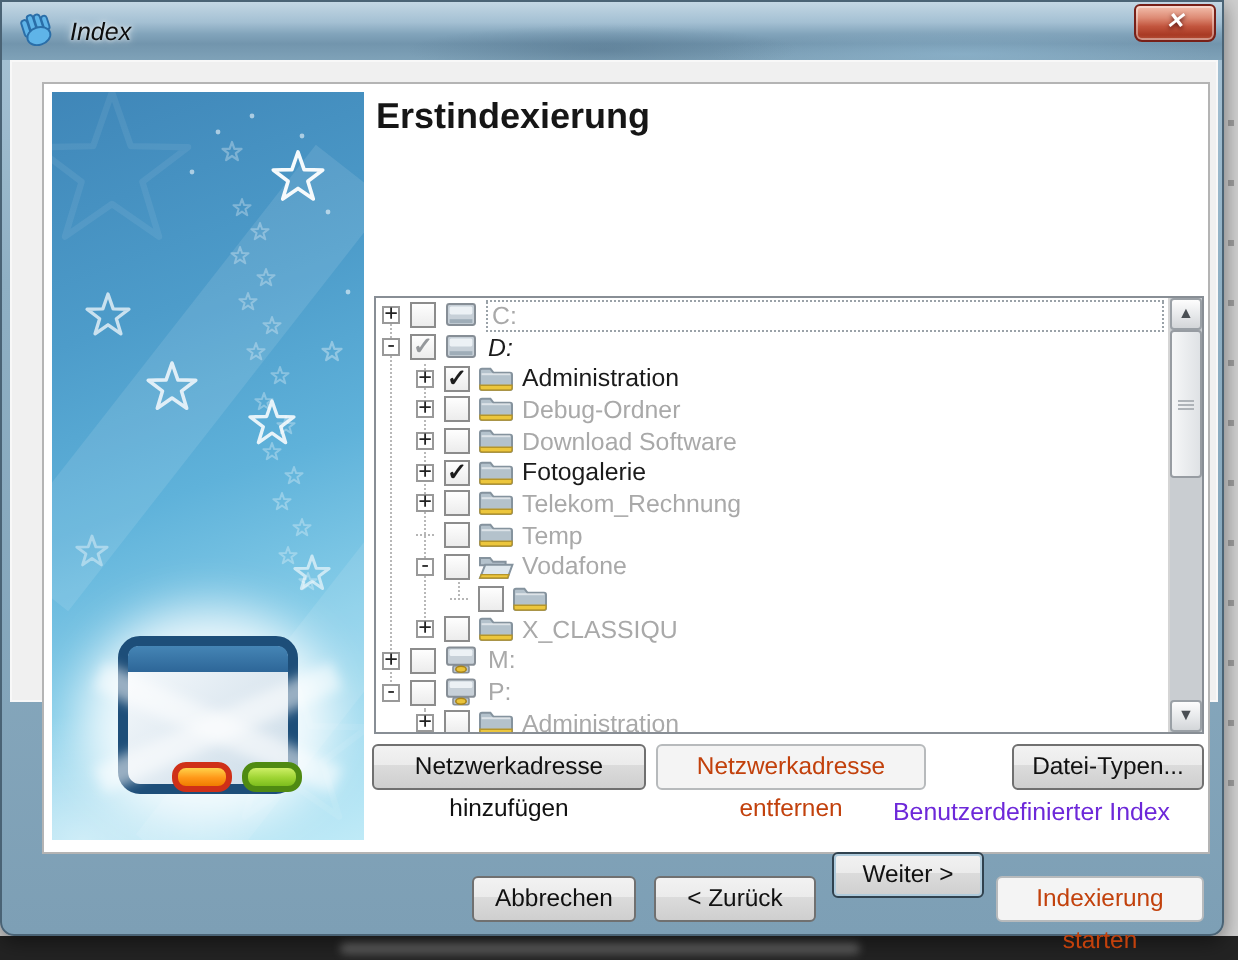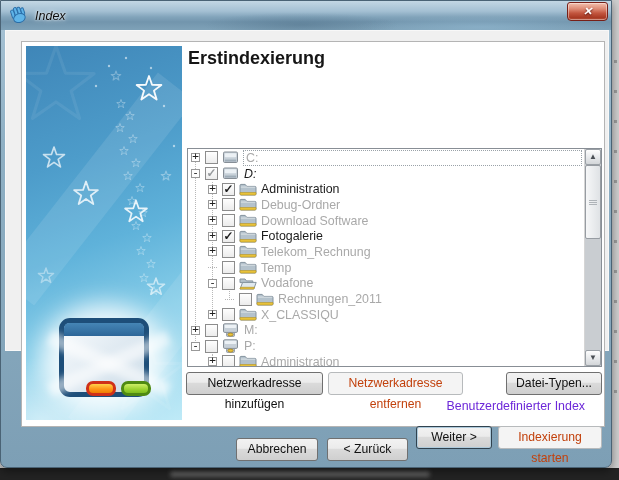--- a/index.html
+++ b/index.html
@@ -103,21 +103,21 @@
   .btn.default{border-color:#30424f;box-shadow:inset 0 0 0 1px #aecadb;}
   .btn.disabled{background:#f4f4f4;border-color:#b7babc;color:#c2410c;box-shadow:none;}
   .tb1{left:0;top:330px;width:137px;}
   .tb2{left:142px;top:330px;width:135px;}
   .tb3{left:320px;top:330px;width:96px;}
   .footer-note{position:absolute;right:19px;top:357px;font-size:12.4px;color:#6d28d9;}
   
   .nav-abbrechen{left:231px;top:408px;width:82px;}
   .nav-zurueck{left:322px;top:408px;width:81px;}
   .nav-weiter{left:411px;top:396px;width:76px;}
-  .nav-starten{left:493px;top:396px;width:104px;}
+  .nav-starten{left:493px;top:408px;width:104px;}
 </style>
 </head>
 <body>
 
 <div class="desktop-right"></div>
 <div class="desktop-bottom">
   <div class="smudge"></div>
 </div>
 
 <div class="dialog">
@@ -307,21 +307,20 @@
               <div class="trow">
                 <span class="exp noexp" style="margin-left: 37px;"></span>
                 <span class="cb"></span>
                 <span class="ticon">
                   <svg viewBox="0 0 18 15" width="18" height="15">
                     <path d="M1 3.4 C1 2.8 1.4 2.4 2 2.4 H6.2 L7.8 4.4 H16 C16.6 4.4 17 4.8 17 5.4 V12 C17 12.6 16.6 13 16 13 H2 C1.4 13 1 12.6 1 12 Z" fill="#b4c2cc" stroke="#85939e"></path>
                     <path d="M1 10.6 H17 V12 C17 12.6 16.6 13 16 13 H2 C1.4 13 1 12.6 1 12 Z" fill="#ecc63d" stroke="#b5952b" stroke-width="0.7"></path>
                     <path d="M1.8 5.1 H16.2" stroke="#ffffff" stroke-width="1" opacity="0.55"></path>
                   </svg>
                 </span>
-                <span class="tlabel gray">Rechnungen_2011</span>
               </div>
               <div class="trow">
                 <span class="exp" style="margin-left: 20px;">+</span>
                 <span class="cb"></span>
                 <span class="ticon">
                   <svg viewBox="0 0 18 15" width="18" height="15">
                     <path d="M1 3.4 C1 2.8 1.4 2.4 2 2.4 H6.2 L7.8 4.4 H16 C16.6 4.4 17 4.8 17 5.4 V12 C17 12.6 16.6 13 16 13 H2 C1.4 13 1 12.6 1 12 Z" fill="#b4c2cc" stroke="#85939e"></path>
                     <path d="M1 10.6 H17 V12 C17 12.6 16.6 13 16 13 H2 C1.4 13 1 12.6 1 12 Z" fill="#ecc63d" stroke="#b5952b" stroke-width="0.7"></path>
                     <path d="M1.8 5.1 H16.2" stroke="#ffffff" stroke-width="1" opacity="0.55"></path>
                   </svg>

